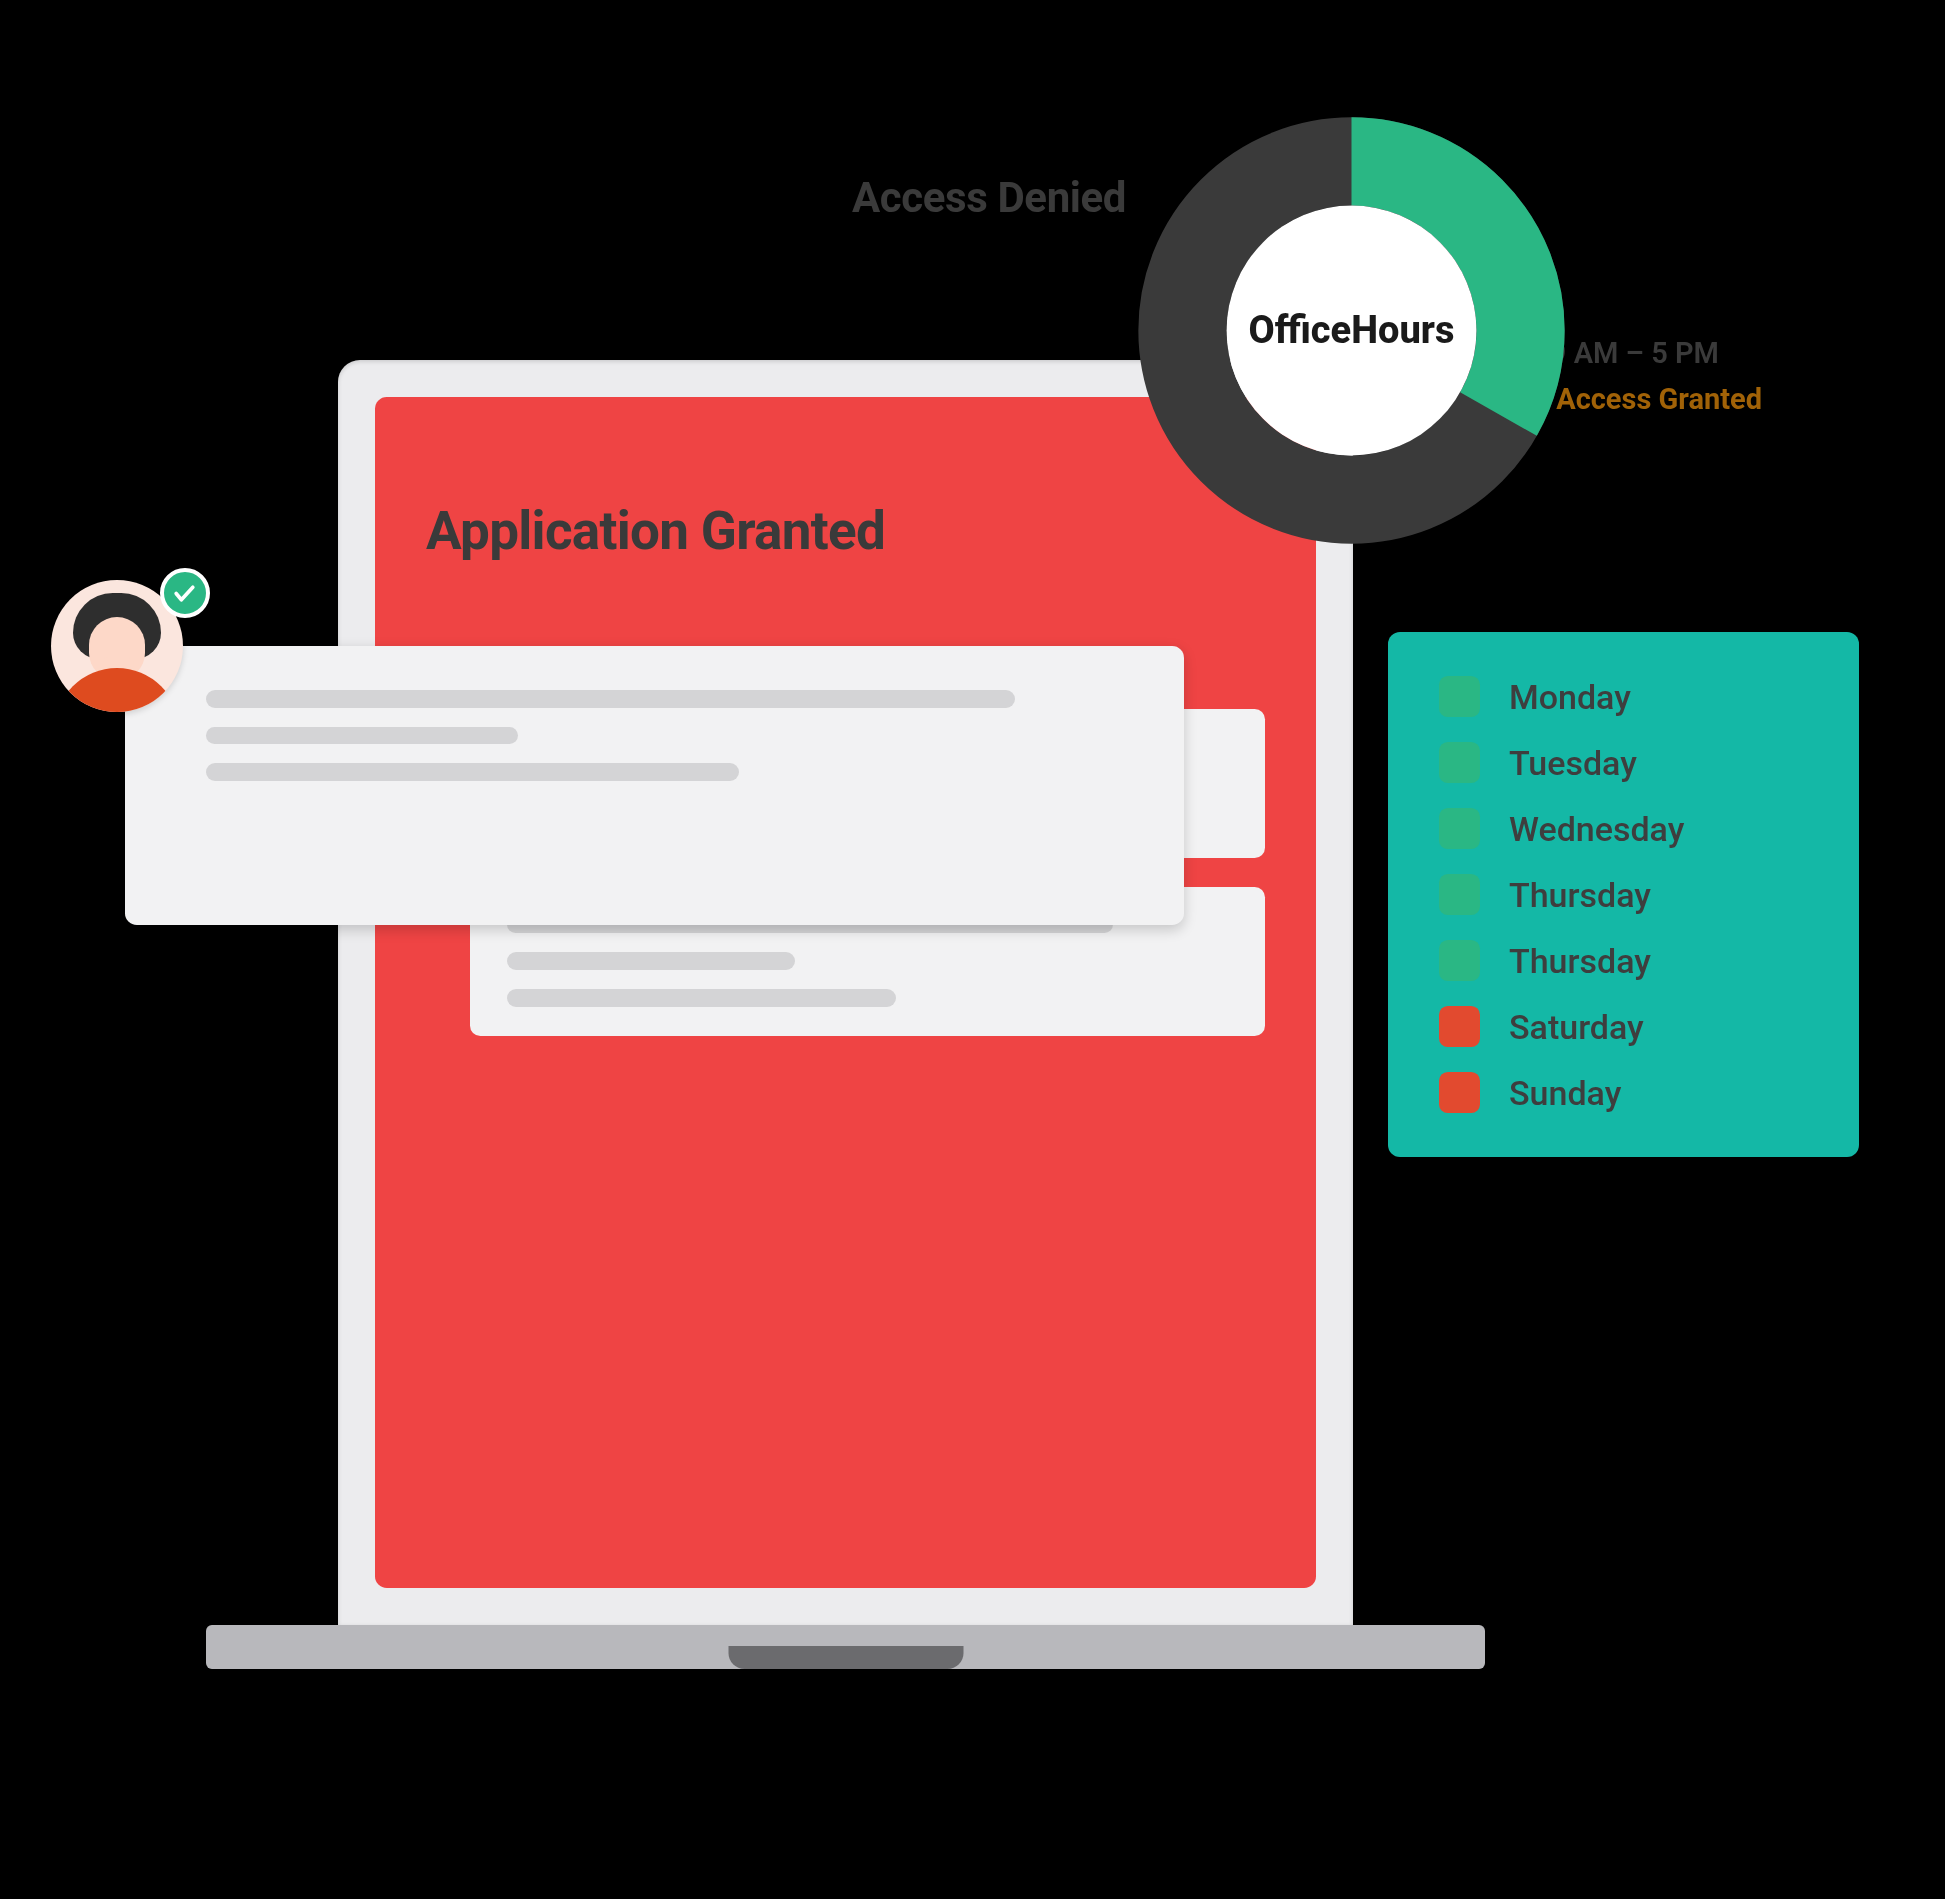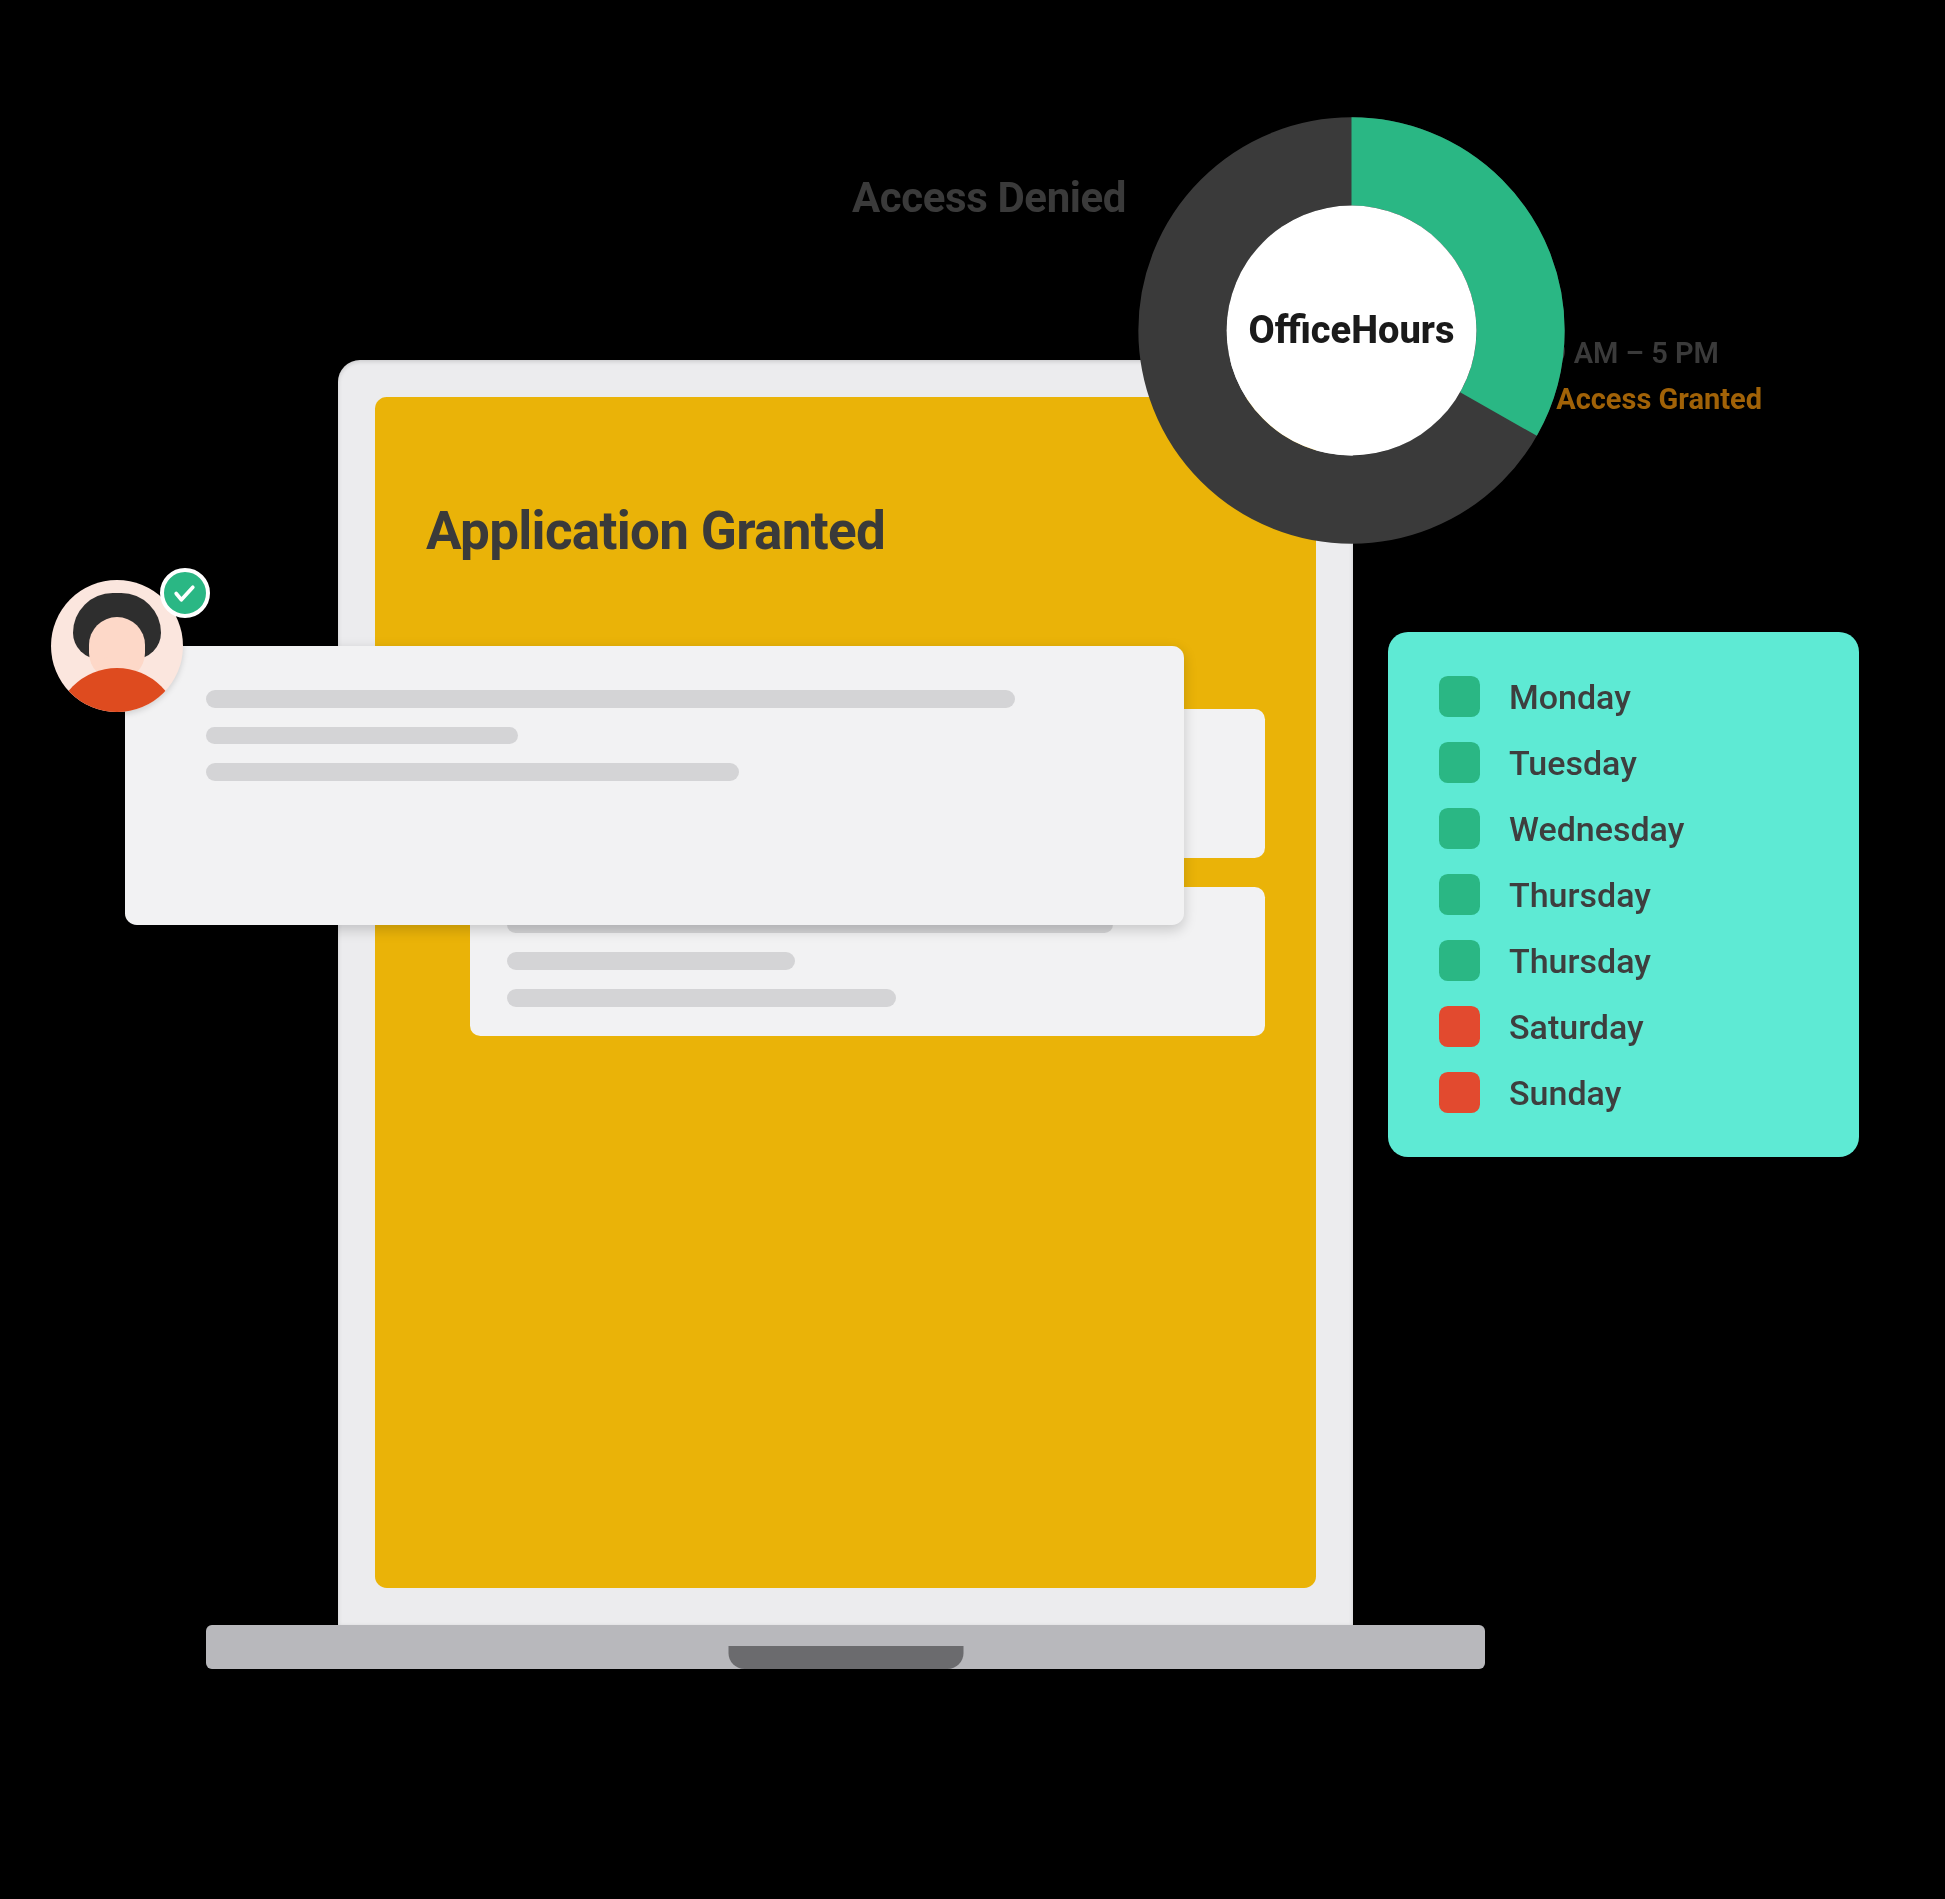--- a/index.html
+++ b/index.html
@@ -46,21 +46,21 @@
     width: 235px;
     height: 23.5px;
     background: #6b6b6e;
     border-radius: 0 0 16px 16px;
   }
 
   
   .page {
     width: 100%;
     height: 100%;
-    background: #eab308;
+    background: #ef4444;
     border-radius: 11.8px;
     padding: 103px 51px 44px 51px;
   }
   .page-title {
     font-size: 53px;
     font-weight: 700;
     color: #3a3a3a;
     letter-spacing: -0.7px;
     margin: 0 0 59px 0;
   }
@@ -217,22 +217,22 @@
     color: #1a1a1a;
     line-height: 1.15;
   }
 
   
   .days-card {
     position: absolute;
     left: 1388px;
     top: 632px;
     width: 471px;
-    background: #5eead4;
-    border-radius: 20px;
+    background: #14b8a6;
+    border-radius: 12px;
     padding: 44px 51px;
     box-shadow: 0 4.4px 13.2px rgba(0,0,0,0.15);
   }
   .day-row {
     display: flex;
     align-items: center;
     gap: 29px;
     margin-bottom: 25px;
   }
   .day-row:last-child { margin-bottom: 0; }

